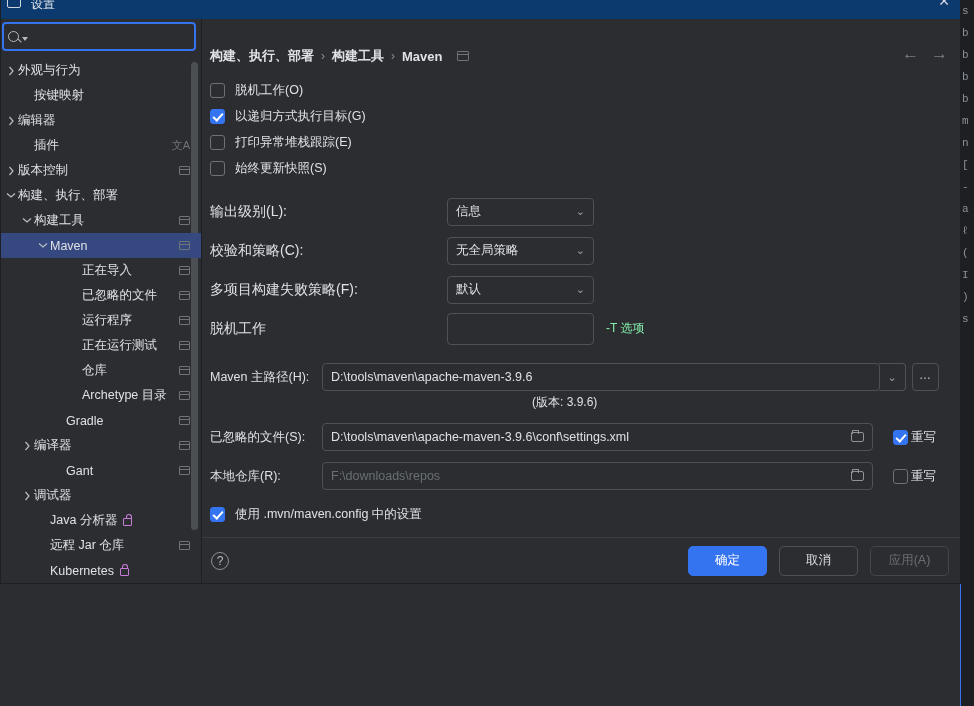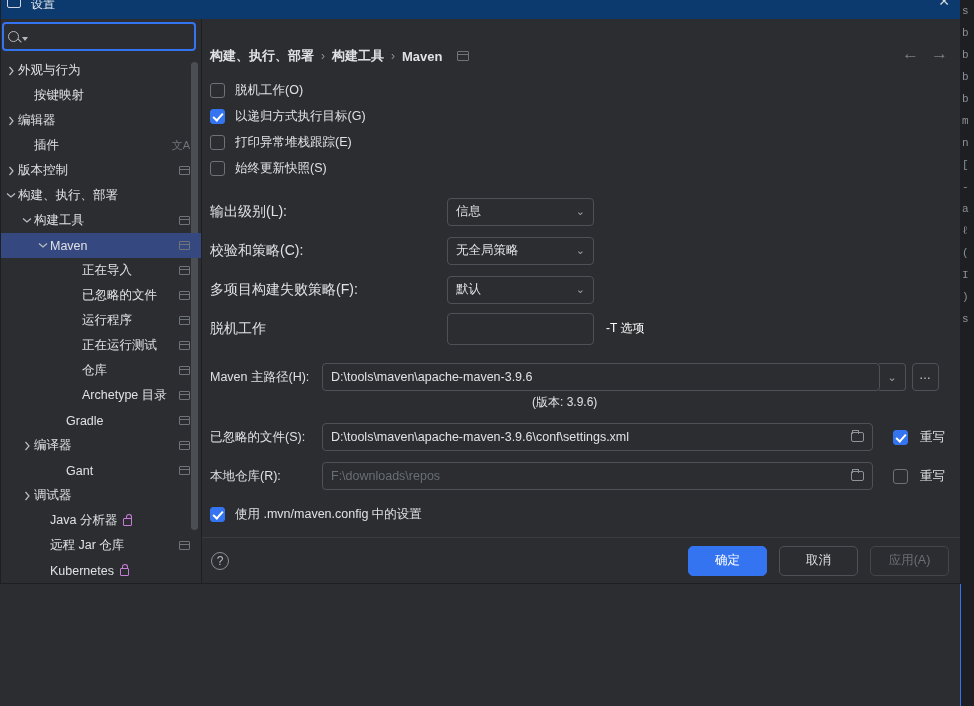--- a/index.html
+++ b/index.html
@@ -197,21 +197,21 @@
     font-size: 12.5px; color: #dfe1e5; position: relative;
   }
   .select .chev {
     margin-left: auto; color: #9aa0a6; font-size: 11px; line-height: 11px;
   }
 
   .tinput {
     width: 147px; height: 32px;
     background: #2b2d30; border: 1px solid #4e5157; border-radius: 4px;
   }
-  .hint { margin-left: 12px; font-size: 12px; color: #ffffff; }
+  .hint { margin-left: 12px; font-size: 12px; color: #86efac; }
 
   .path-row { display: flex; align-items: center; padding-left: 8px; height: 34px; }
   .path-row .plabel { width: 112px; font-size: 12.5px; color: #dfe1e5; }
   .path-box {
     height: 28px; background: #2b2d30;
     border: 1px solid #4e5157; border-radius: 4px;
     display: flex; align-items: center; padding: 0 8px;
     font-size: 12.5px; color: #dfe1e5; position: relative;
   }
   .path-box.ph { color: #6a6f75; }
@@ -234,21 +234,21 @@
     width: 13px; height: 10px; border: 1.2px solid #8e9399;
     border-radius: 1px 2px 2px 2px; position: relative; margin-left: 6px;
   }
   .folder-ic::before {
     content:''; position: absolute; left: 0px; top: -3.4px;
     width: 5px; height: 3px;
     border: 1.2px solid #8e9399; border-bottom: none;
     border-radius: 1px 1px 0 0;
   }
   .ovr { display: flex; align-items: center; margin-left: 20px; }
-  .ovr .ovr-lb { margin-left: 12px; font-size: 12.5px; }
+  .ovr .ovr-lb { margin-left: 3px; font-size: 12.5px; }
   .version-note { padding-left: 330px; font-size: 12px; color: #dfe1e5; height: 26px; }
 
   
   .footer {
     height: 46px; min-height: 46px;
     border-top: 1px solid #393b40;
     display: flex; align-items: center;
     padding: 0 11px 0 8px;
     position: relative;
   }

